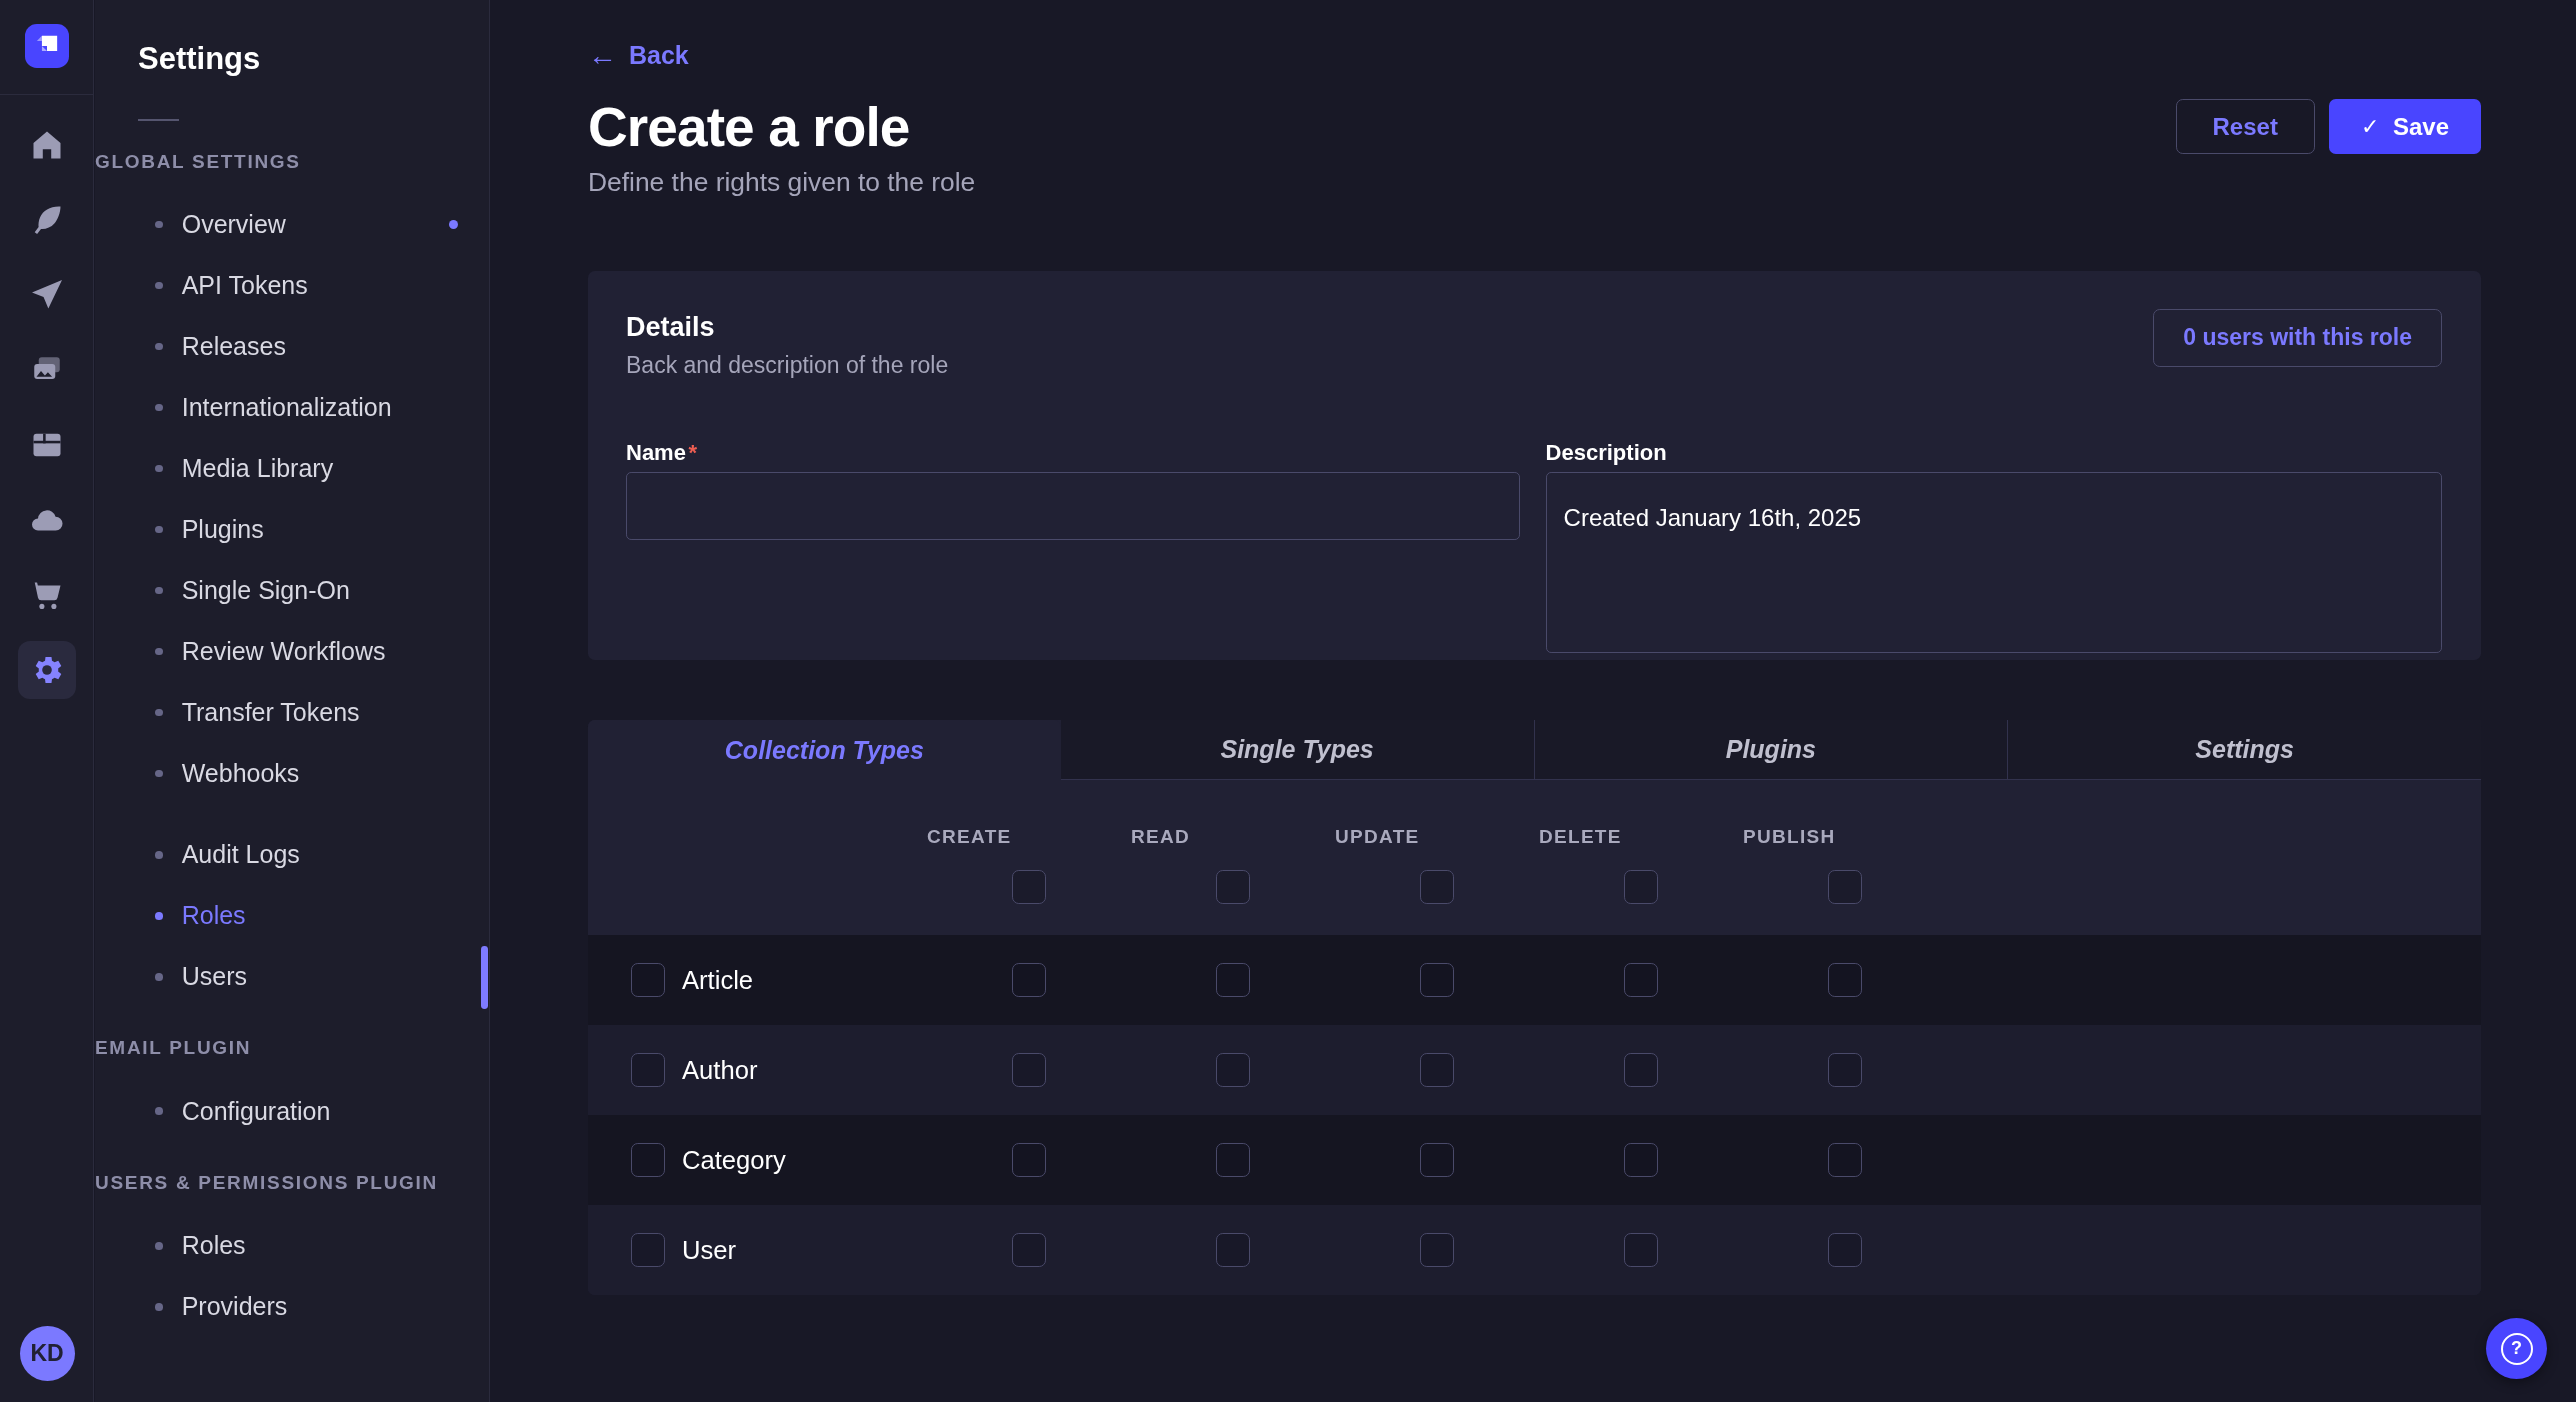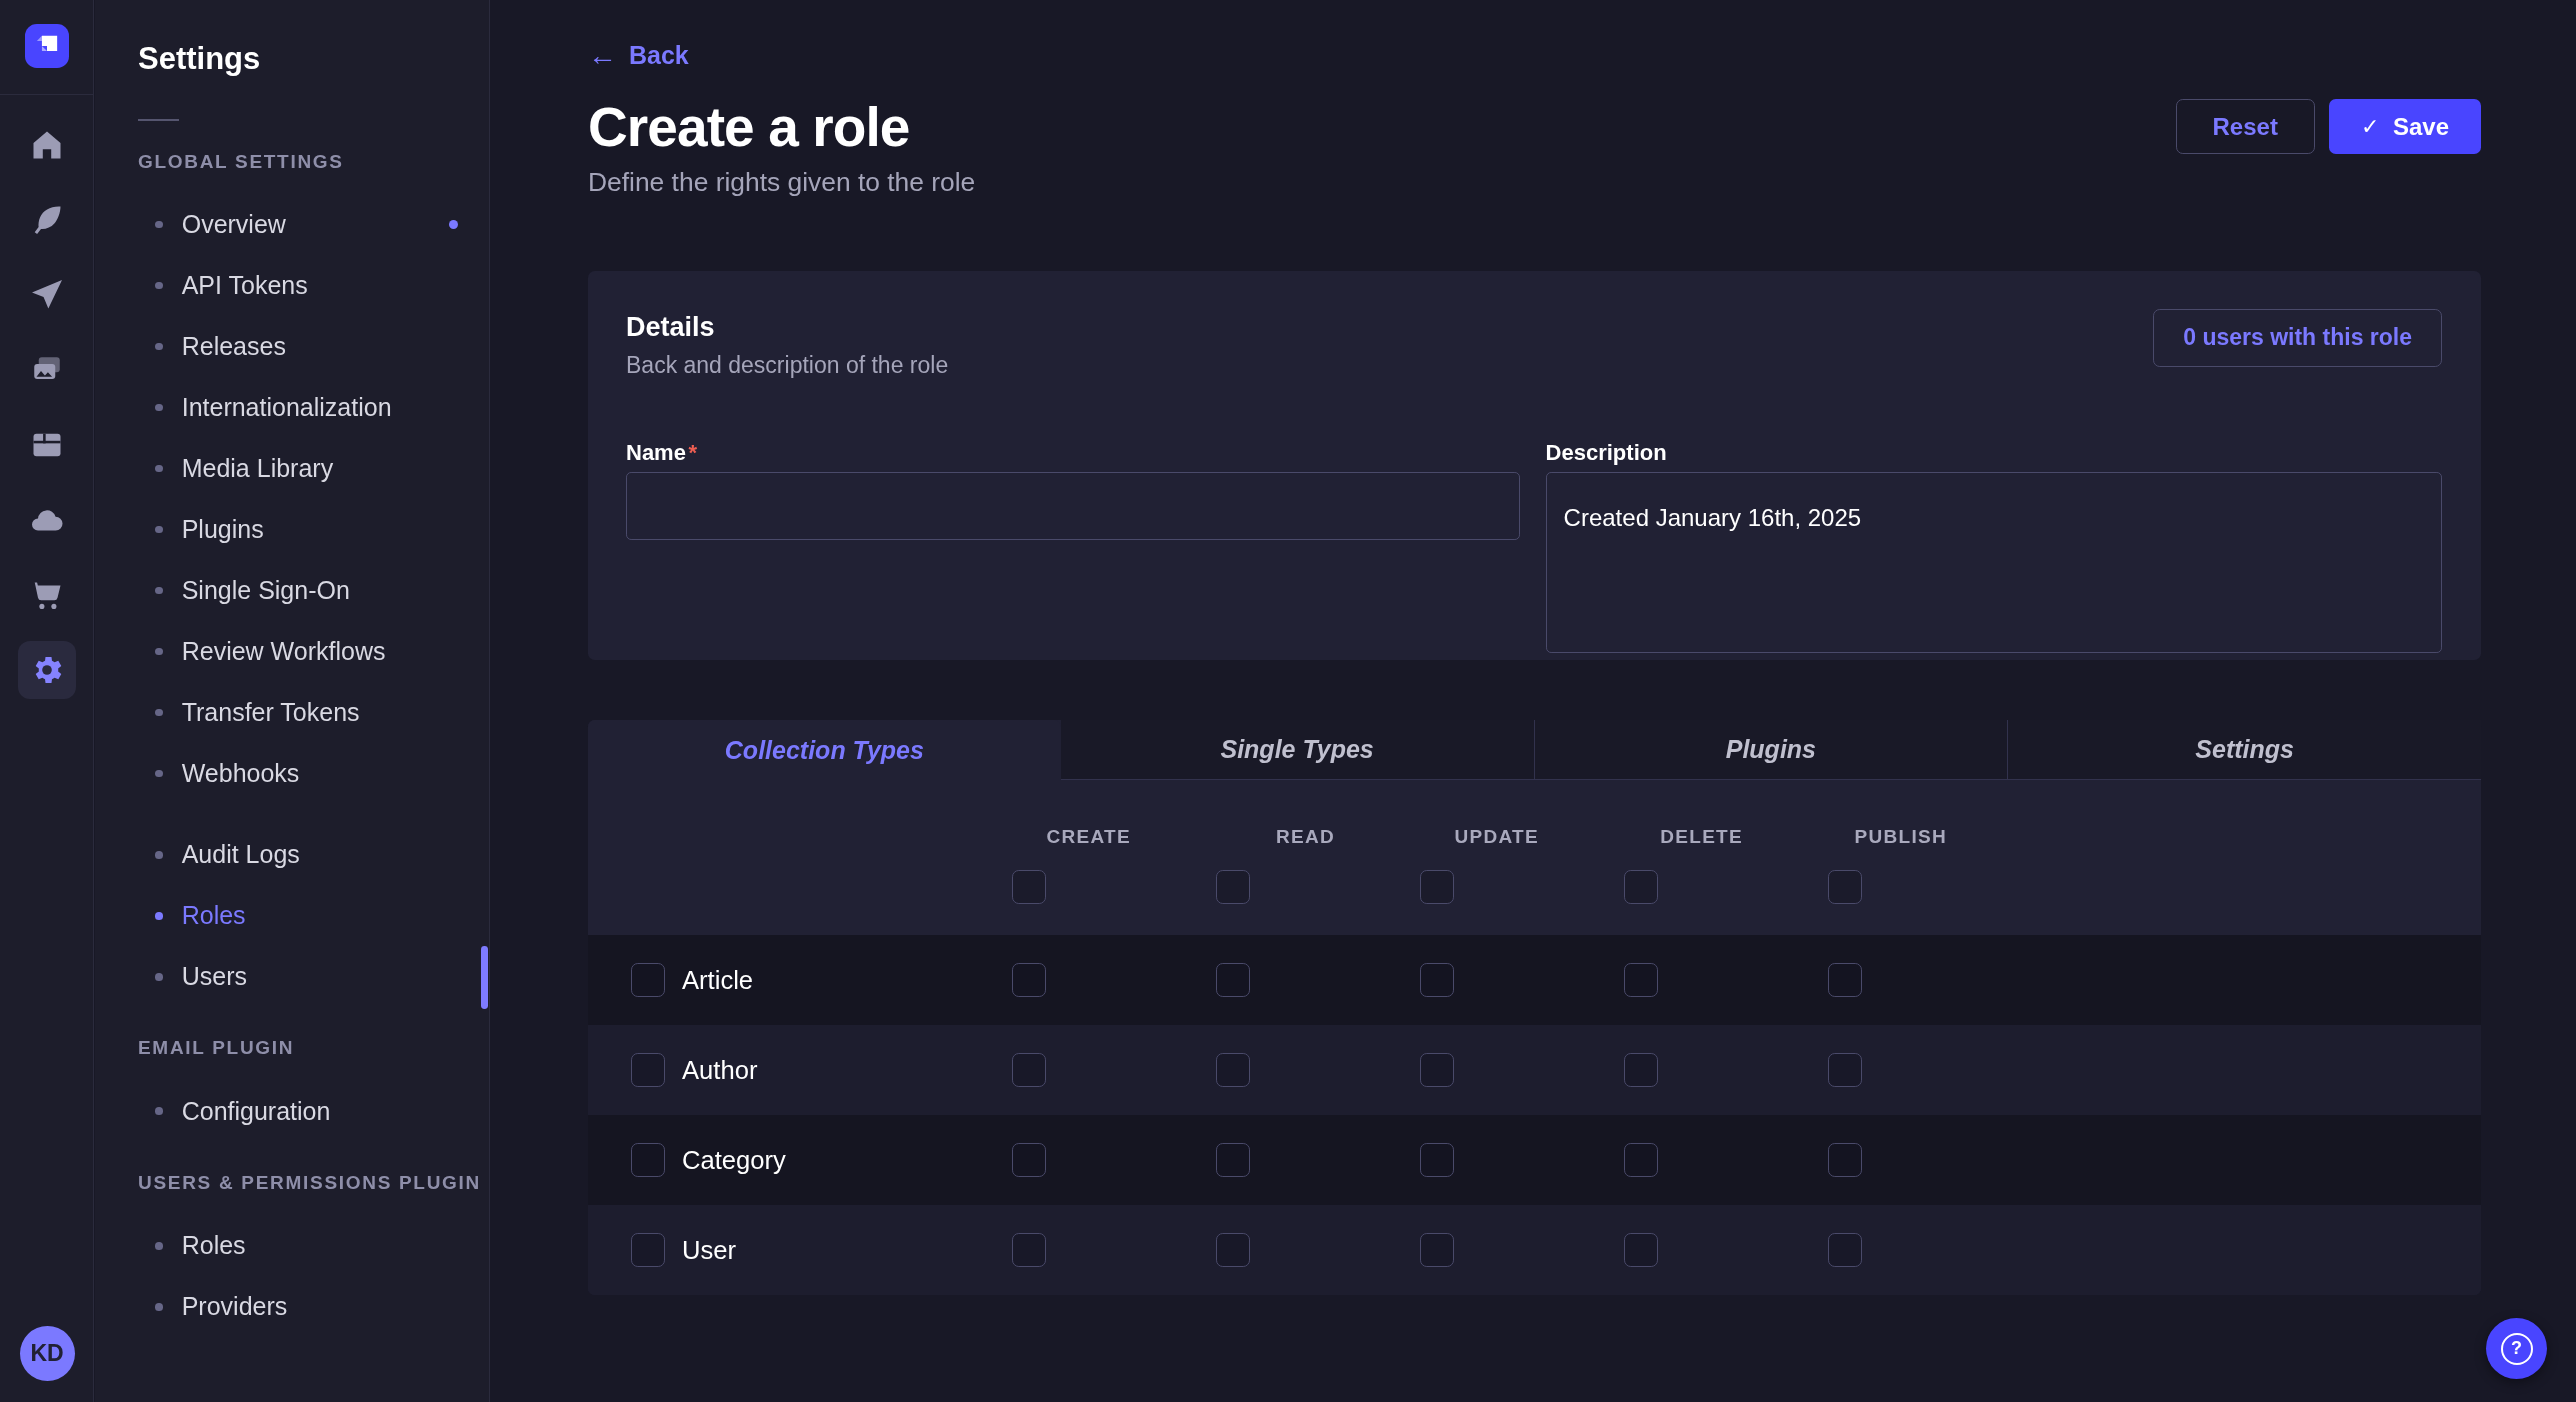--- a/index.html
+++ b/index.html
@@ -39,21 +39,21 @@
   
   .subnav {
     position: absolute; left: 95px; top: 0; bottom: 0; width: 395px;
     background: #1d1d2b; border-right: 0.9px solid #2b2b3d;
   }
   .subnav-title { position: absolute; top: 41px; left: 43px; font-size: 31px; font-weight: 700; color: #ffffff; }
   .subnav-divider { position: absolute; top: 119px; left: 43px; width: 41px; height: 1.7px; background: #55556f; }
   .nav { position: absolute; top: 141px; left: 0; right: 0; }
   .section + .section { margin-top: 20.4px; }
   .section-label {
-    height: 41px; padding-left: 43px; display: flex; align-items: center;
+    height: 41px; display: flex; align-items: center;
     font-size: 19px; font-weight: 700; letter-spacing: 1.7px; color: #8e8ea9;
   }
   .items { margin-top: 12px; }
   .nav-item {
     position: relative; height: 61px; display: flex; align-items: center;
     padding-left: 60px; cursor: pointer;
   }
   .bullet { width: 7.7px; height: 7.7px; border-radius: 50%; background: #666687; margin-right: 19px; flex: none; }
   .nav-item-label { font-size: 25px; color: #d9d9e3; }
   .nav-item.active .nav-item-label { color: #7b79ff; }
@@ -122,21 +122,21 @@
     flex: 1; display: flex; align-items: center; justify-content: center;
     font-size: 25px; font-weight: 600; color: #c0c0cf; cursor: pointer;
     background: #191927; border-bottom: 0.9px solid #32324d;
   }
   .tab.active { background: #212134; color: #7b79ff; border-bottom: none; border-radius: 6.8px 6.8px 0 0; }
   .tab.div { border-left: 0.9px solid #32324d; }
 
   .pgrid { display: grid; grid-template-columns: 339px 204px 204px 204px 204px 204px 1fr; align-items: center; }
   .phead { padding: 46px 0 31px 0; }
   .phead .col-label {
-    text-align: right; font-size: 19px; font-weight: 700; letter-spacing: 1.3px; color: #a9a9bd;
+    text-align: left; font-size: 19px; font-weight: 700; letter-spacing: 1.3px; color: #a9a9bd;
   }
   .phead-cbx-row { margin-top: 22px; }
   .cbx-cell { display: flex; justify-content: center; }
   .cbx {
     width: 34px; height: 34px; border-radius: 6.8px; border: 1.7px solid #4a4a6a;
     background: rgba(20,20,33,0.45); cursor: pointer;
   }
   .prow { height: 90px; }
   .prow.dark { background: #151521; }
   .prow.light { background: #1d1d2e; }

